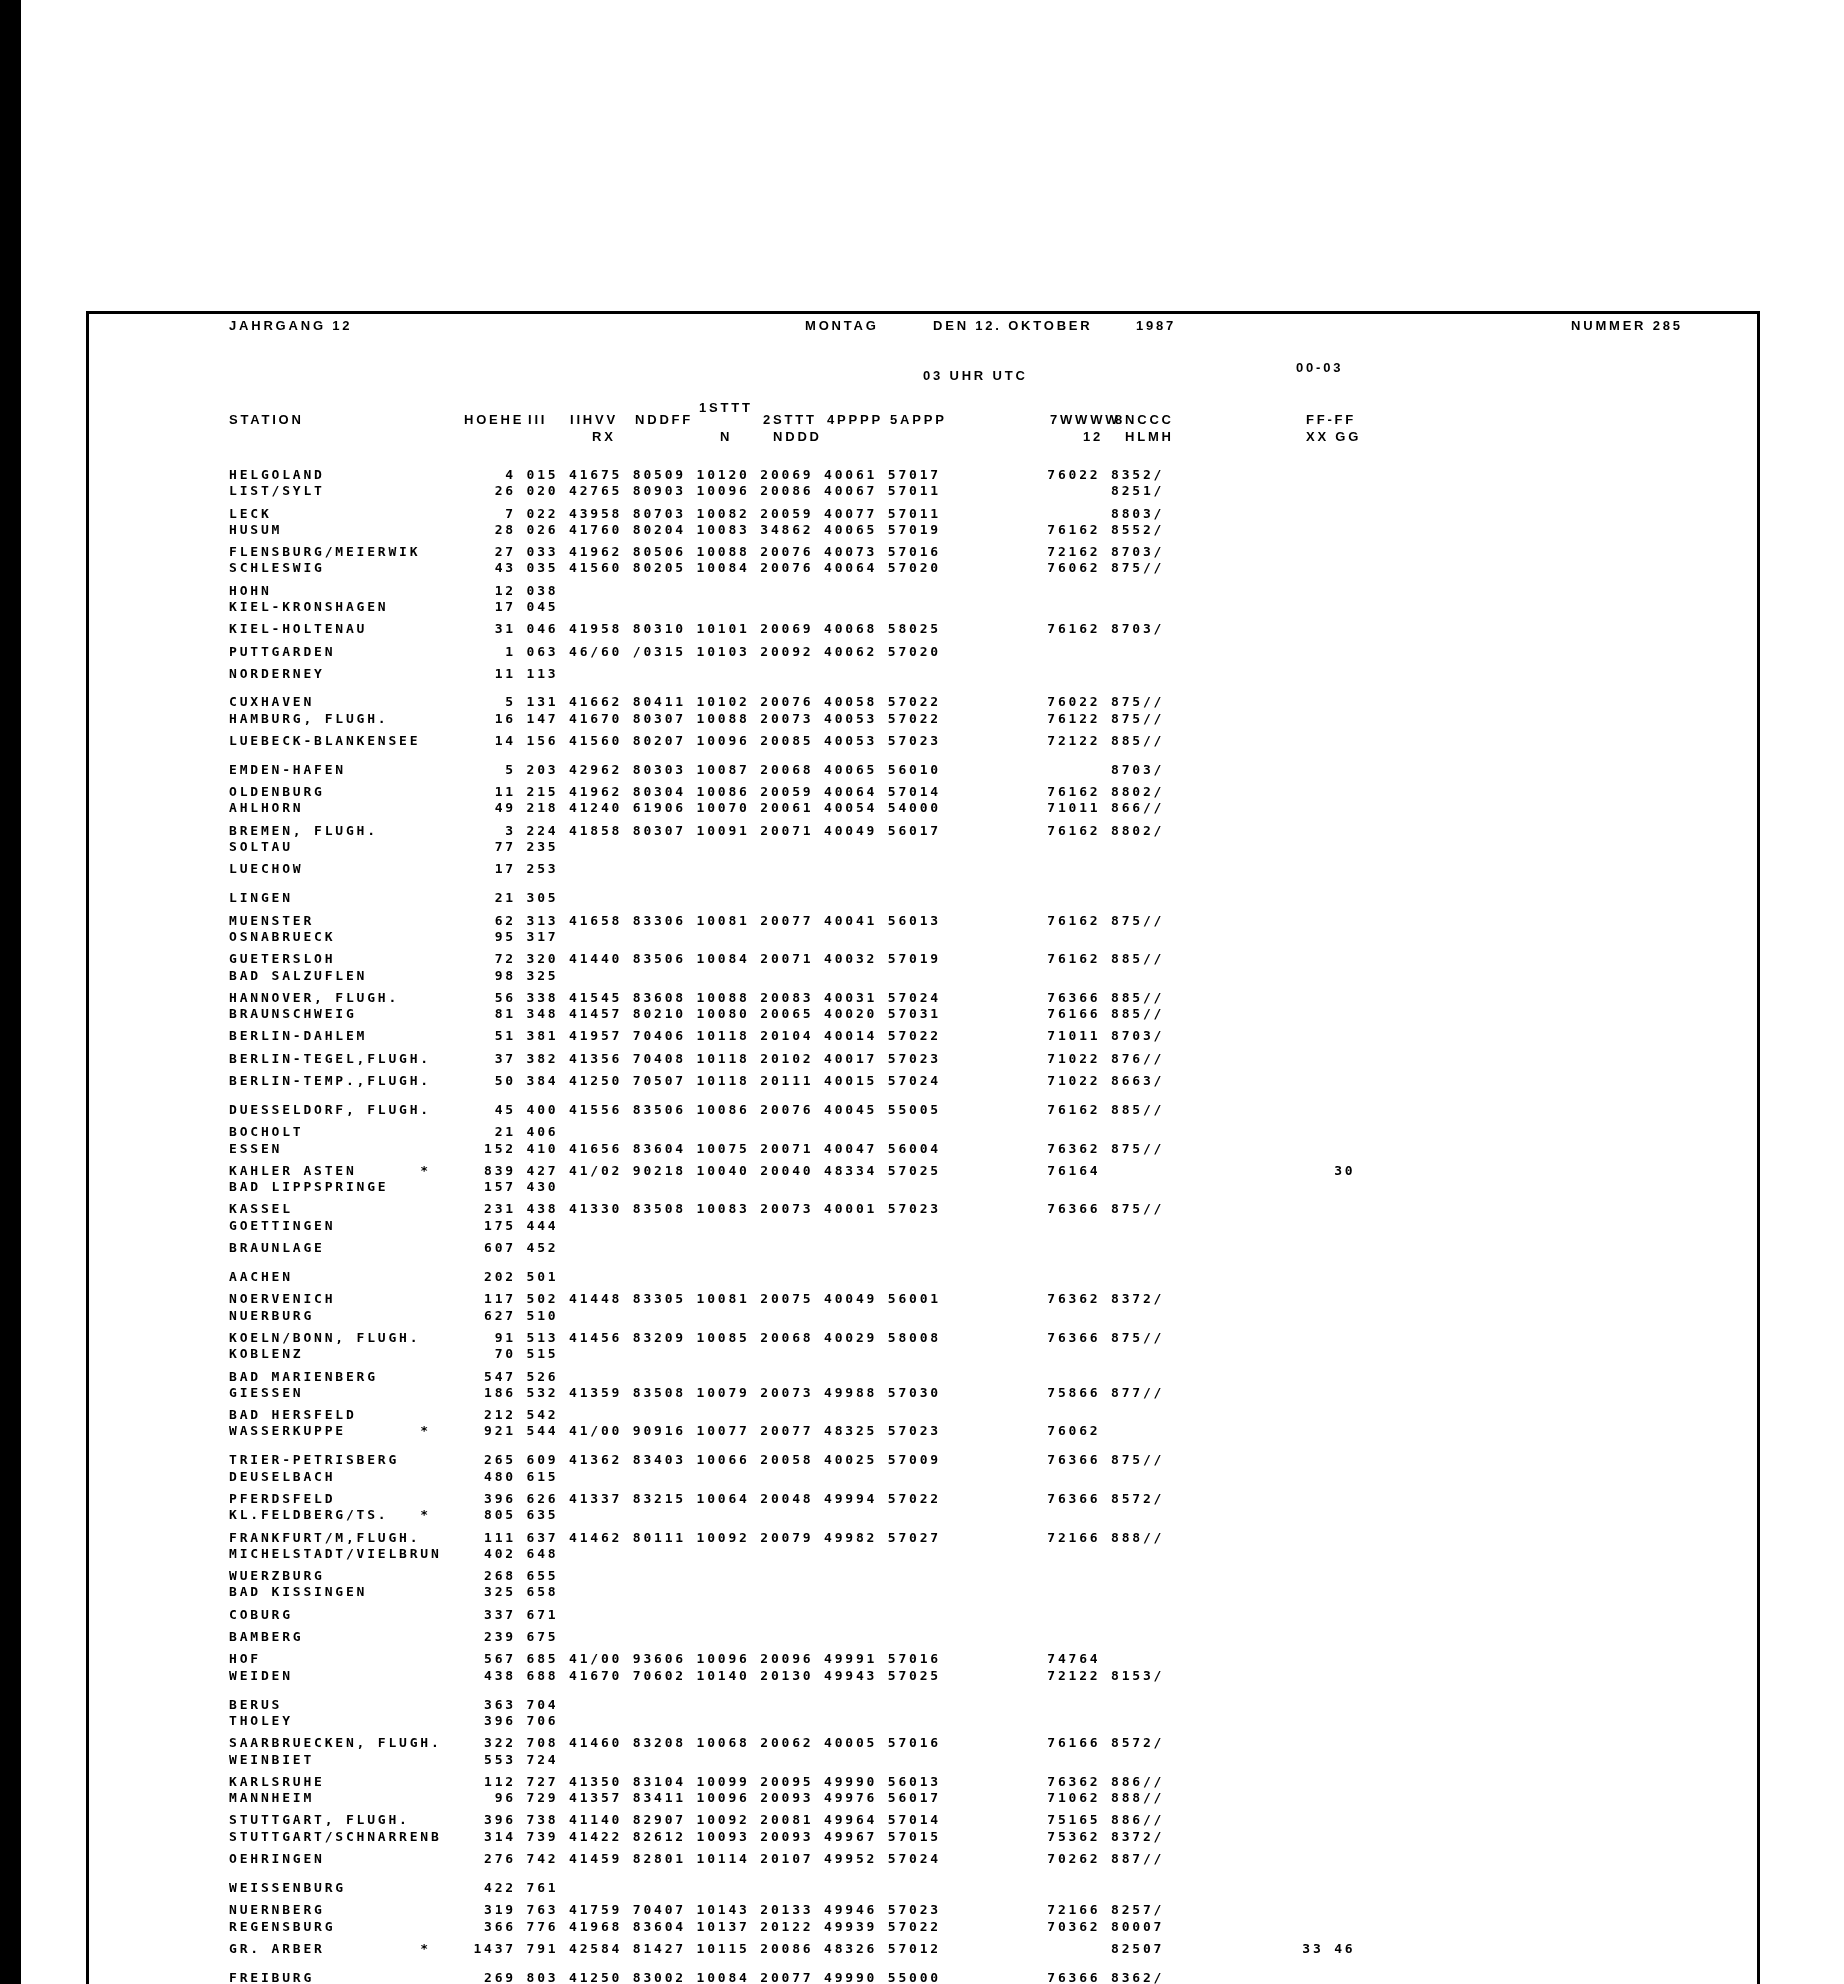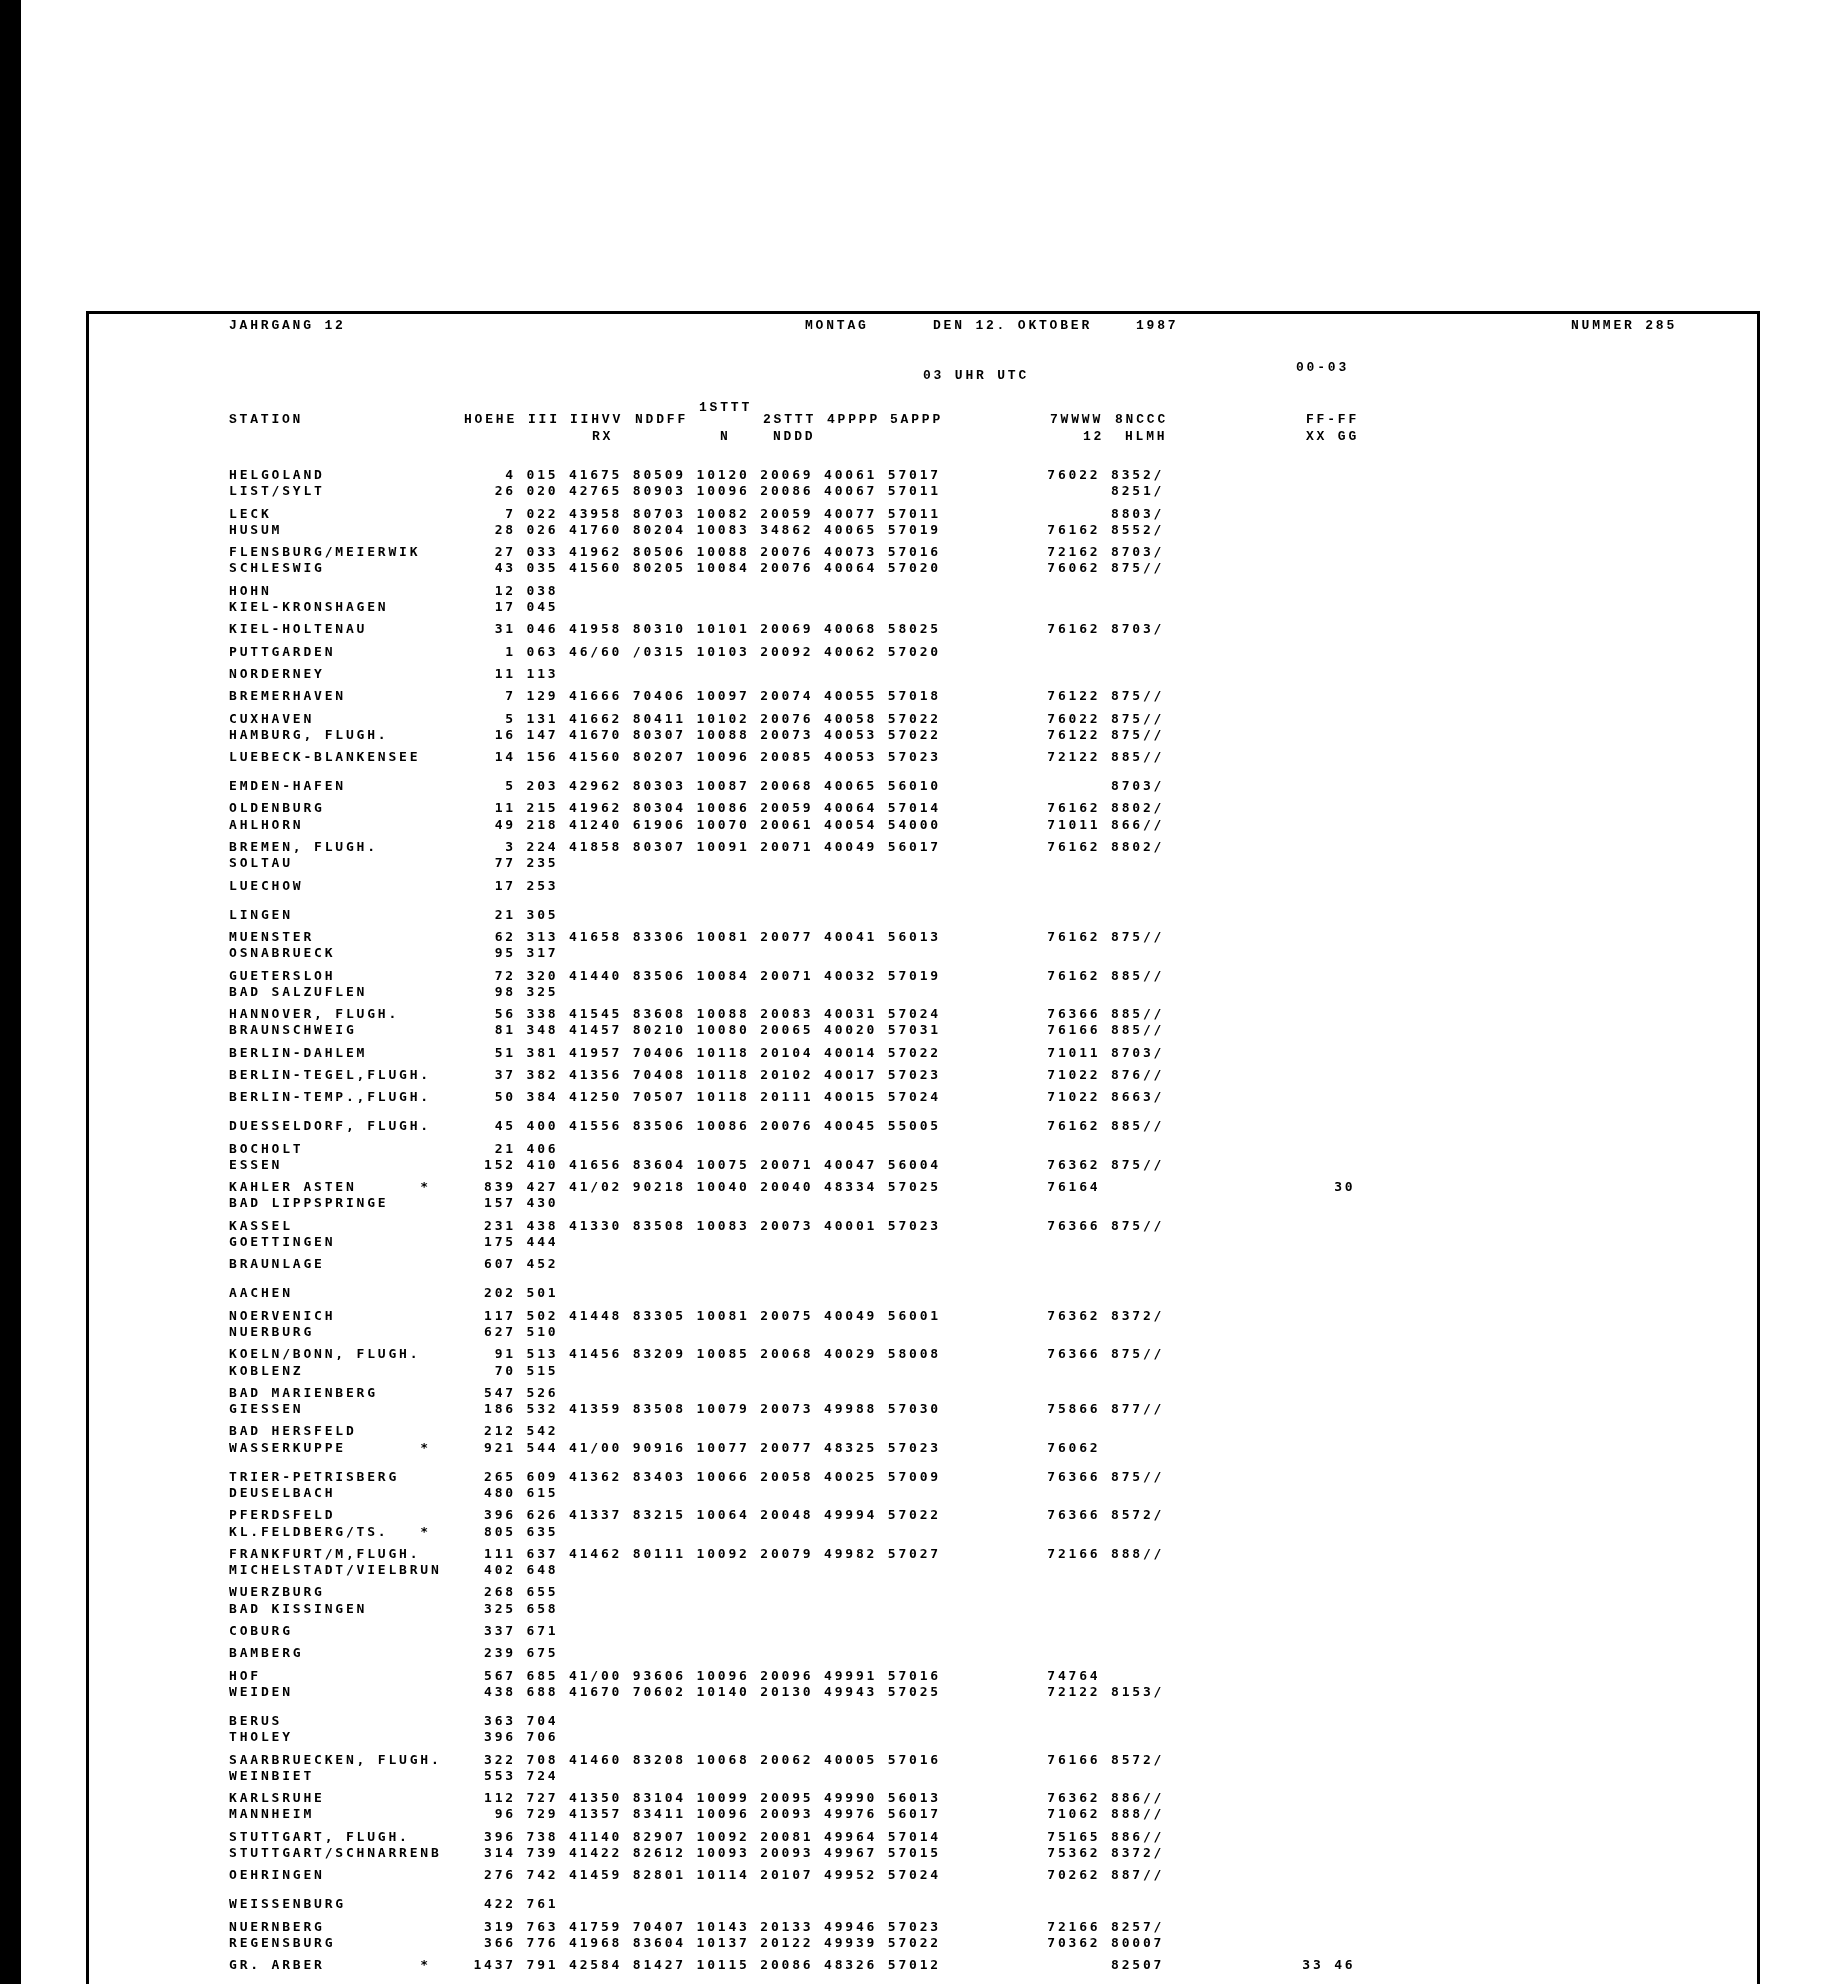--- a/index.html
+++ b/index.html
@@ -2,21 +2,21 @@
 <html style="font-size:6.4px"><head>
 <meta charset="utf-8">
 <title>JAHRGANG 12 — NUMMER 285</title>
 <style>
   html,body{margin:0;padding:0;background:#e8e8e4;}
   .page{position:relative;width:1844px;height:2622px;background:#ffffff;overflow:hidden;
         font-family:"DejaVu Sans Mono", monospace;}
   .scan-strip{position:absolute;left:0;top:0;width:20.6px;height:2425px;background:#000;}
   .frame{position:absolute;left:86px;top:311px;width:1674px;height:2130px;border:3.6px solid #000;box-sizing:border-box;}
   .t{position:absolute;white-space:pre;font-weight:bold;font-size:13px;line-height:16.3px;
-     letter-spacing:2.8px;color:#000;font-family:Liberation Mono, monospace;}
+     letter-spacing:2.8px;color:#000;font-family:Liberation Sans, sans-serif;}
   .rows{position:absolute;left:229px;top:467px;}
   .rows .r{height:16.3px;line-height:16.3px;white-space:pre;font-weight:bold;font-size:13px;
            letter-spacing:2.8px;color:#000;}
   .rows .gs{height:6px;}
   .rows .gl{height:12.7px;}
 </style>
 </head>
 <body>
 
 <div class="page">
@@ -65,21 +65,20 @@
       <div class="gs"></div>
       <div class="r">HOHN                     12 038</div>
       <div class="r">KIEL-KRONSHAGEN          17 045</div>
       <div class="gs"></div>
       <div class="r">KIEL-HOLTENAU            31 046 41958 80310 10101 20069 40068 58025          76162 8703/</div>
       <div class="gs"></div>
       <div class="r">PUTTGARDEN                1 063 46/60 /0315 10103 20092 40062 57020</div>
       <div class="gs"></div>
       <div class="r">NORDERNEY                11 113</div>
       <div class="gs"></div>
-      <div class="r">BREMERHAVEN               7 129 41666 70406 10097 20074 40055 57018          76122 875//</div>
       <div class="gs"></div>
       <div class="r">CUXHAVEN                  5 131 41662 80411 10102 20076 40058 57022          76022 875//</div>
       <div class="r">HAMBURG, FLUGH.          16 147 41670 80307 10088 20073 40053 57022          76122 875//</div>
       <div class="gs"></div>
       <div class="r">LUEBECK-BLANKENSEE       14 156 41560 80207 10096 20085 40053 57023          72122 885//</div>
       <div class="gl"></div>
       <div class="r">EMDEN-HAFEN               5 203 42962 80303 10087 20068 40065 56010                8703/</div>
       <div class="gs"></div>
       <div class="r">OLDENBURG                11 215 41962 80304 10086 20059 40064 57014          76162 8802/</div>
       <div class="r">AHLHORN                  49 218 41240 61906 10070 20061 40054 54000          71011 866//</div>

